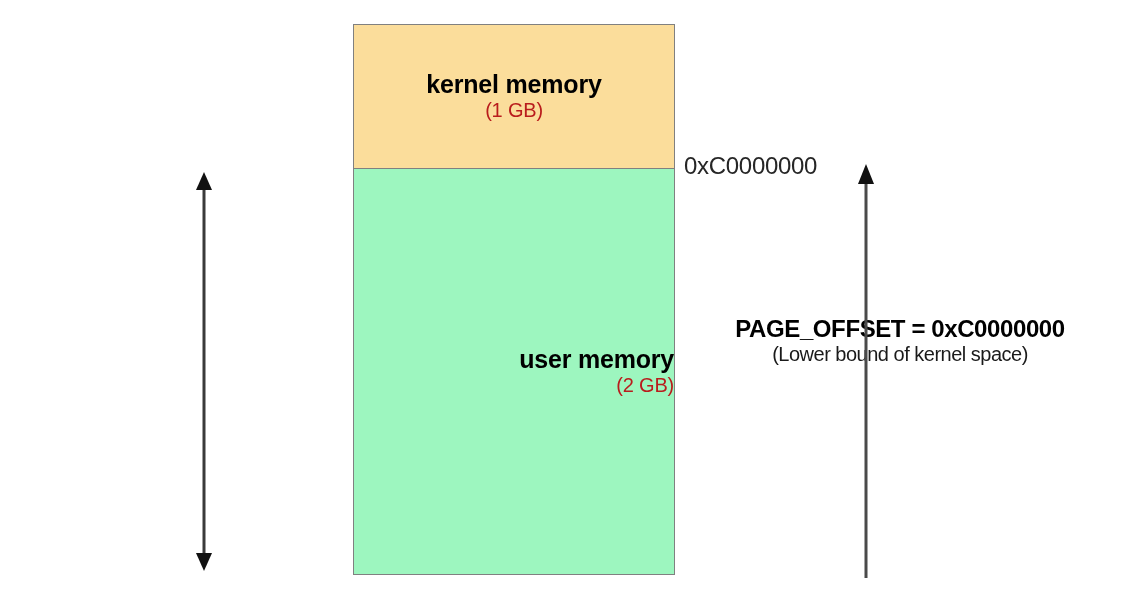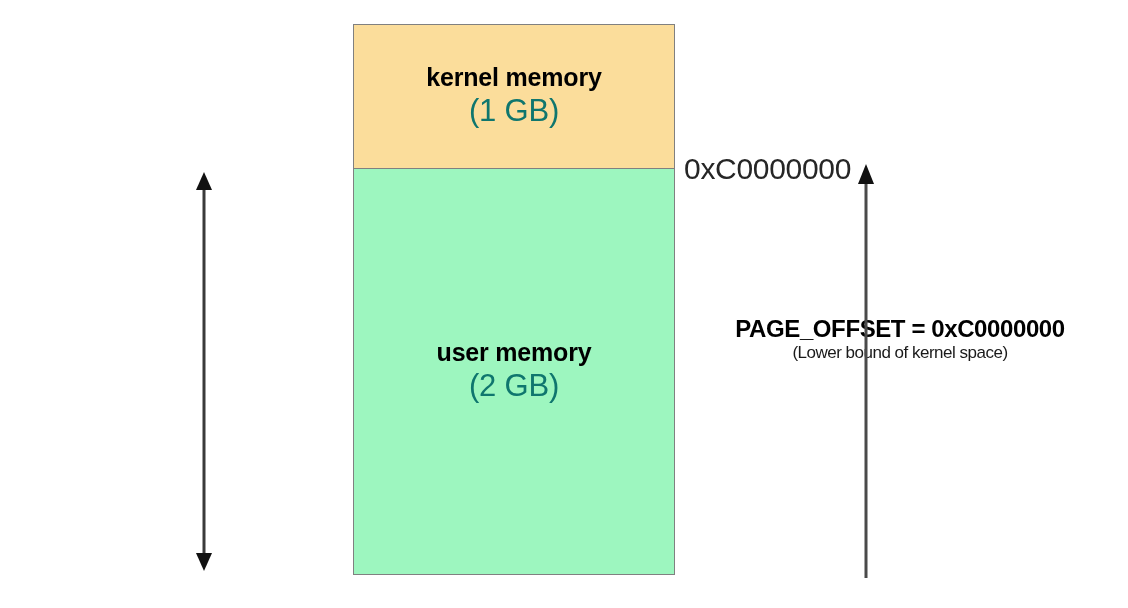--- a/index.html
+++ b/index.html
@@ -51,42 +51,43 @@
     top: 0;
     height: 145px;
     background: #fbdd9b;
     border-bottom: 1px solid #6b6b55;
   }
 
   .mem-block.user {
     top: 144px;
     height: 407px;
     background: #9df6bf;
+    align-items: flex-end;
   }
 
   .mem-title {
     font-size: 25px;
     font-weight: bold;
     letter-spacing: -0.2px;
     line-height: 1.18;
     color: #000;
   }
 
   .mem-size {
-    font-size: 31px;
+    font-size: 20px;
     font-weight: normal;
     letter-spacing: -0.2px;
     line-height: 1.18;
-    color: #0f766e;
+    color: #b91c1c;
   }
 
   
   .addr-label {
     position: absolute;
-    font-size: 30px;
+    font-size: 24px;
     font-weight: normal;
     letter-spacing: -0.3px;
     white-space: nowrap;
     color: #262626;
   }
   .addr-top {
     left: 684px;
     top: 152px;
   }
   .addr-bottom {
@@ -101,21 +102,21 @@
     white-space: nowrap;
   }
   .annot-line1 {
     font-size: 24px;
     font-weight: bold;
     letter-spacing: -0.4px;
     line-height: 1.12;
     color: #000;
   }
   .annot-line2 {
-    font-size: 17px;
+    font-size: 20px;
     font-weight: normal;
     letter-spacing: -0.5px;
     line-height: 1.18;
     color: #1a1a1a;
   }
 
   .annot-left {
     left: 0px;
     top: 336px;
     width: 360px;

